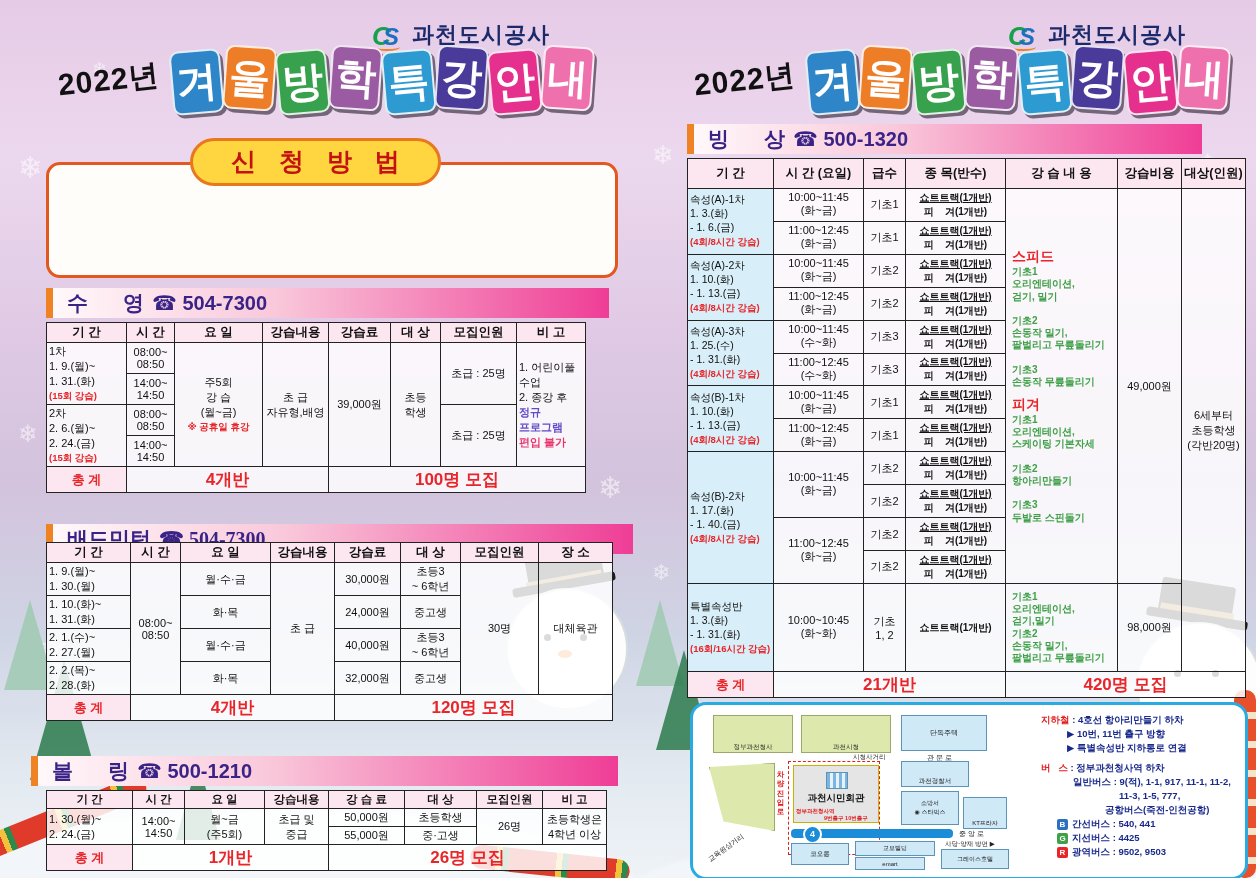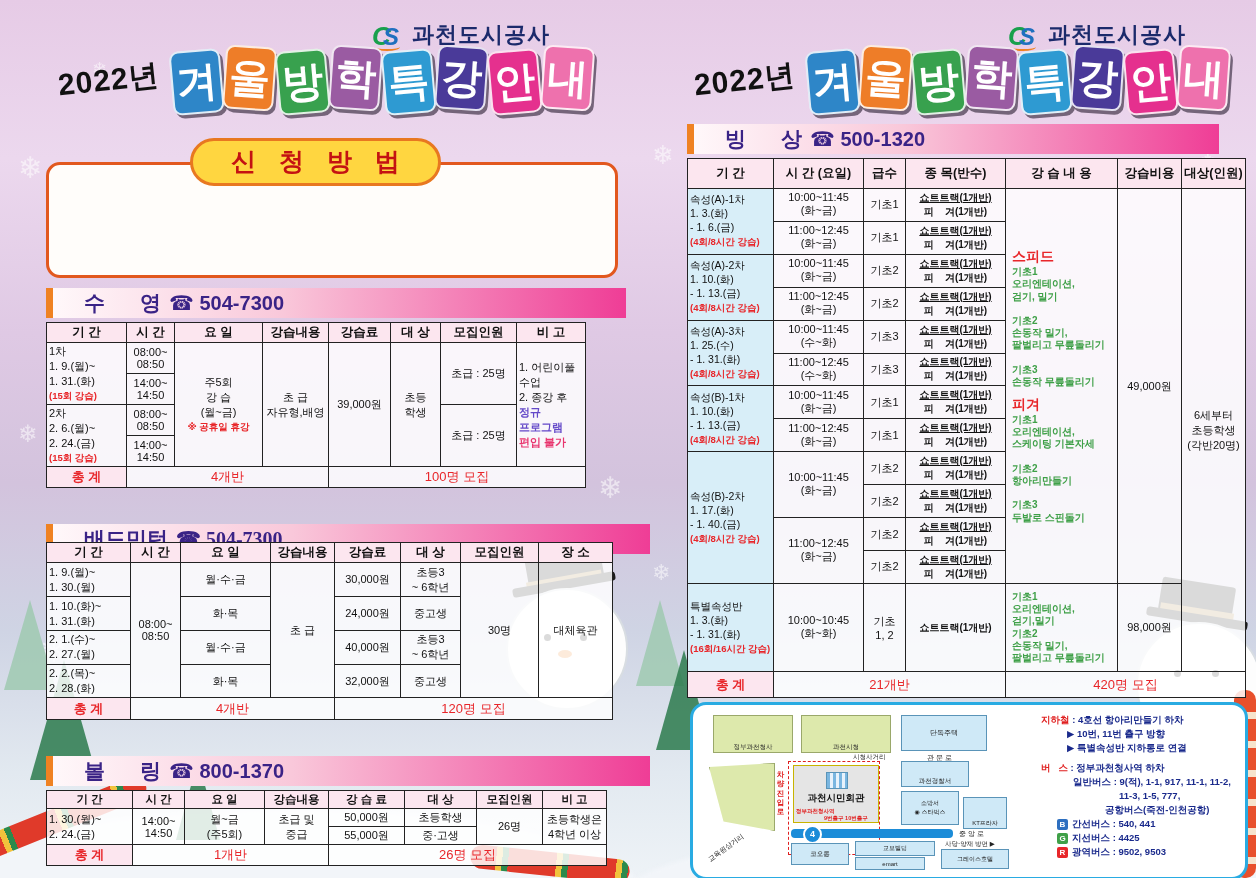--- a/index.html
+++ b/index.html
@@ -41,30 +41,30 @@
   .apply-join{position:absolute;font-size:20px;font-weight:bold;}
   .apply-hand{color:#e88830;font-size:30px;vertical-align:-4px;margin-right:14px;}
   .join-ko{color:#9b2310;}
   .join-url{color:#161616;}
   .apply-bullet{position:absolute;font-size:15.5px;font-weight:bold;color:#27258c;}
   .apply-bullet .arr{color:#b03030;margin-right:8px;}
   .apply-bullet .note{color:#e02020;margin-left:8px;}
   
   .secbar{position:absolute;display:flex;align-items:center;z-index:2;
     background:linear-gradient(90deg,#fff8fa 0%,#f9c8da 40%,#ef3d96 100%);
-    border-left:7px solid #ef8222;padding-left:31px;text-align:center;}
+    border-left:7px solid #ef8222;padding-left:14px;text-align:center;}
   .secbar .t{font-size:21px;font-weight:bold;color:#3a2386;white-space:pre;}
   .secbar .p{font-size:20px;font-weight:bold;color:#3a2386;margin-left:8px;}
   
   table{border-collapse:collapse;table-layout:fixed;position:absolute;z-index:2;}
   td,th{border:1.6px solid #222;text-align:center;vertical-align:middle;
     padding:1px 2px;font-size:11px;color:#111;background:rgba(255,255,255,.84);overflow:hidden;}
   th{background:#fce6ef;font-weight:bold;font-size:12.5px;}
   .tfoot-label{background:#fce6ef;color:#e8262a;font-weight:bold;font-size:13px;}
-  .tfoot-val{color:#e8262a;font-weight:normal;font-size:13px;}
+  .tfoot-val{color:#e8262a;font-weight:bold;font-size:17px;}
   .small-red{color:#e8262a;font-size:9.5px;font-weight:bold;}
   .bluep{color:#6449c8;font-weight:bold;}
   .pinkred{color:#e8356e;font-weight:bold;}
   .cell-l{text-align:left;}
   .period-cell{background:#d8eef8;font-size:10.5px;}
   .ev{font-weight:bold;font-size:10px;}
   .ev .u{text-decoration:underline;}
   .ice-content{text-align:left;padding:4px 6px;vertical-align:middle;}
   .ict{color:#e8262a;font-weight:bold;font-size:14px;}
   .icb{color:#3fa048;font-size:10px;font-weight:bold;line-height:1.22;}
@@ -300,23 +300,23 @@
       <td class="pre">중고생</td>
     </tr>
     <tr>
       <td class="tfoot-label">총 계</td>
       <td colspan="3" class="tfoot-val">4개반</td>
       <td colspan="4" class="tfoot-val">120명 모집</td>
     </tr>
   </tbody>
     </table>
 
-  <div class="secbar" style="left:46px;top:756px;width:566px;height:30px;">
+  <div class="secbar" style="left:31px;top:756px;width:566px;height:30px;">
     <span class="t">볼      링</span>
-    <span class="p">☎ 800-1370</span>
+    <span class="p">☎ 500-1210</span>
   </div>
   <table style="left:46px;top:790px;width:560px;height:76px;">
     <colgroup>
         <col style="width:86px">
         <col style="width:52px">
         <col style="width:80px">
         <col style="width:64px">
         <col style="width:76px">
         <col style="width:72px">
         <col style="width:66px">

